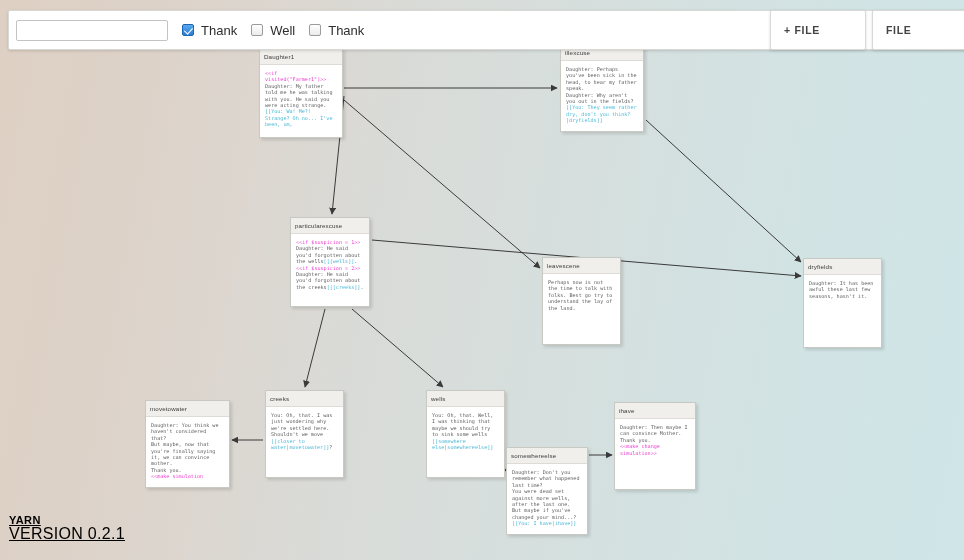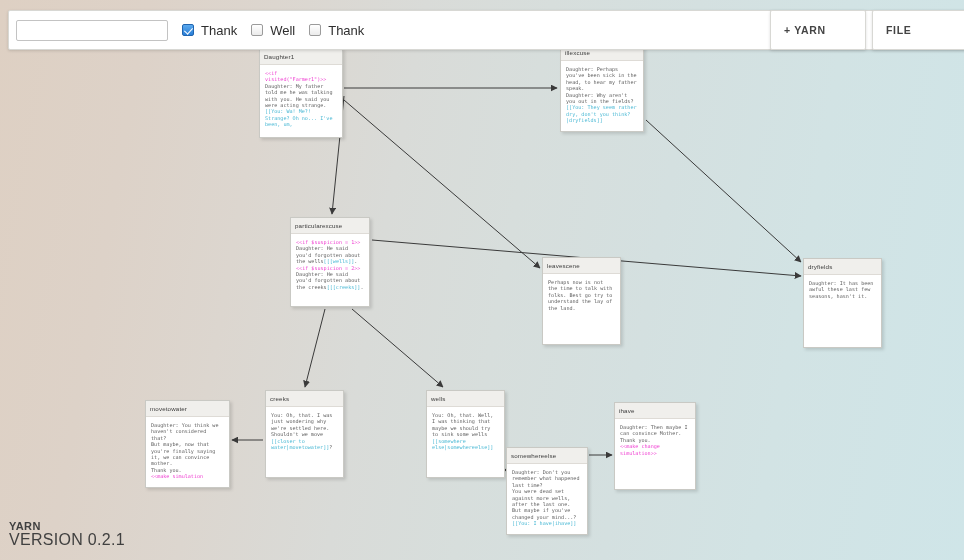--- a/index.html
+++ b/index.html
@@ -149,23 +149,24 @@
     letter-spacing: 0.7px;
     color: #444;
     font-weight: bold;
   }
   #btn-node { left: 770px; width: 96px; }
   #btn-file { left: 872px; width: 98px; }
 
   
   #footer {
     position: absolute;
-    left: 9px; bottom: 14px;
-    color: #404040;
+    left: 9px; bottom: 20px;
+    color: #000000;
     line-height: 13px;
+    text-decoration: underline;
   }
   #footer .brand { font-size: 11px; font-weight: bold; letter-spacing: 0.4px; }
   #footer .ver   { font-size: 16px; letter-spacing: 0.3px; }
 </style>
 </head>
 <body>
 
 <div id="canvas">
   <svg id="links" viewBox="0 0 964 560" width="964" height="560">
     <defs>
@@ -258,19 +259,19 @@
   <div class="filter">
     <span class="cbox"></span>
     <span class="filter-label">Well</span>
   </div>
   <div class="filter">
     <span class="cbox"></span>
     <span class="filter-label">Thank</span>
   </div>
 </div>
 
-<div class="topbtn" id="btn-node">+ YARN</div>
+<div class="topbtn" id="btn-node">+ FILE</div>
 <div class="topbtn" id="btn-file">FILE</div>
 
 <div id="footer">
   <div class="brand">YARN</div>
   <div class="ver">VERSION 0.2.1</div>
 </div>
 
 </body></html>

